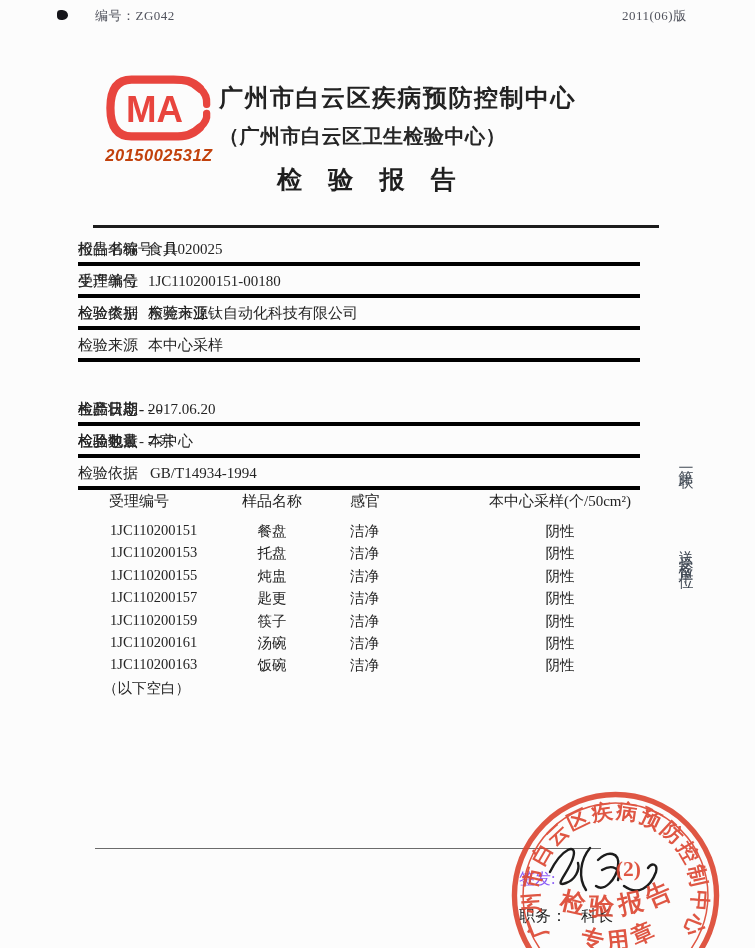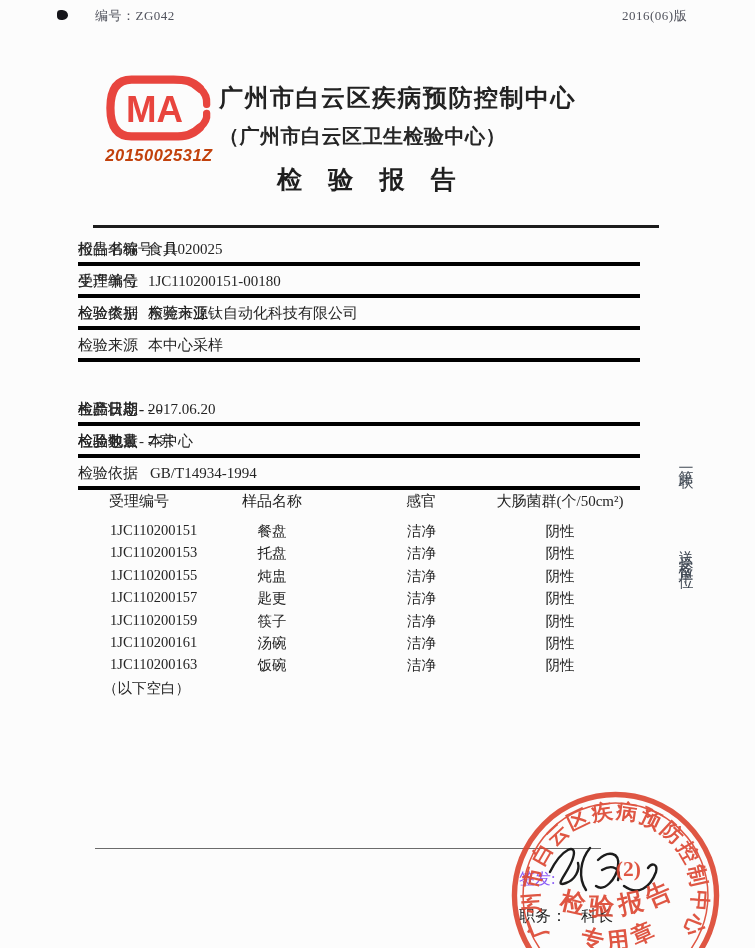--- a/index.html
+++ b/index.html
@@ -27,21 +27,21 @@
   .cell .lab{white-space:pre;}
   .cell .val{margin-left:10px;white-space:pre;}
   .cell.nogap .val{margin-left:1px;}
   .c-a{left:0;} .c-b2{left:360;} .c-b3{left:185;} .c-c3{left:360;}
   
   .rtable{left:95px;top:492px;width:562px;font-size:14.5px;color:#242424;}
   .trow{position:absolute;left:0;width:562px;height:22px;}
   .tcell{position:absolute;top:0;white-space:nowrap;}
   .t1{left:15px;} .t1h{left:14px;}
   .t2{left:142px;width:70px;text-align:center;}
-  .t3{left:271px;width:70px;text-align:right;}
+  .t3{left:255px;width:70px;text-align:left;}
   .t4{left:380px;width:170px;text-align:center;}
   .t4h{left:380px;width:170px;text-align:center;}
   .end-note{position:absolute;left:8px;white-space:nowrap;}
   
   .side-text{left:676px;writing-mode:vertical-rl;font-size:15px;color:#3e4752;}
   .side-1{top:458px;letter-spacing:2px;}
   .side-2{top:538px;letter-spacing:6px;}
   
   .footer-rule{left:95px;top:848px;width:506px;height:1px;background:#6b6b6b;}
   .sign-label{left:519px;top:869px;font-size:16px;color:#8b5cf6;}
@@ -51,21 +51,21 @@
   .stamp-svg{left:508px;top:788px;opacity:.9;}
 </style>
 </head>
 <body>
 
 <div class="page">
 
   <div class="artifact"></div>
 
   <div class="abs top-meta" style="left:95px;top:7px;">编号：ZG042</div>
-  <div class="abs top-meta" style="left:622px;top:7px;">2016(06)版</div>
+  <div class="abs top-meta" style="left:622px;top:7px;">2011(06)版</div>
 
   <div class="abs cma-wrap">
     <svg width="118" height="66" viewBox="0 0 120 72">
       <path d="M 105,15 C 96,6 88,5 76,5 L 30,5 Q 7,5 7,36 Q 7,67 30,67 L 76,67 C 88,67 96,66 105,57" fill="none" stroke="#e8453e" stroke-width="9" stroke-linecap="round"></path>
       <path d="M 105,15 Q 113,22 112,32 M 105,57 Q 113,50 112,42" fill="none" stroke="#e8453e" stroke-width="8" stroke-linecap="round"></path>
       <text x="24" y="51" font-family="Liberation Sans, DejaVu Sans, sans-serif" font-size="40" font-weight="bold" fill="#e8453e">MA</text>
     </svg>
     <div class="cma-cert">2015002531Z</div>
   </div>
 
@@ -102,21 +102,21 @@
   </div>
   <div class="abs form-row" style="top:464px;">
     <span class="cell c-a"><span class="lab">检验依据</span><span class="val" style="margin-left:12px;">GB/T14934-1994</span></span>
   </div>
 
   <div class="abs rtable">
     <div class="trow" style="top:0;font-size:15px;">
       <span class="tcell t1h">受理编号</span>
       <span class="tcell t2">样品名称</span>
       <span class="tcell t3">感官</span>
-      <span class="tcell t4h">大肠菌群(个/50cm²)</span>
+      <span class="tcell t4h">本中心采样(个/50cm²)</span>
     </div>
     <div class="trow" style="top:30px;">
       <span class="tcell t1">1JC110200151</span>
       <span class="tcell t2">餐盘</span>
       <span class="tcell t3">洁净</span>
       <span class="tcell t4">阴性</span>
     </div>
     <div class="trow" style="top:52.4px;">
       <span class="tcell t1">1JC110200153</span>
       <span class="tcell t2">托盘</span>

